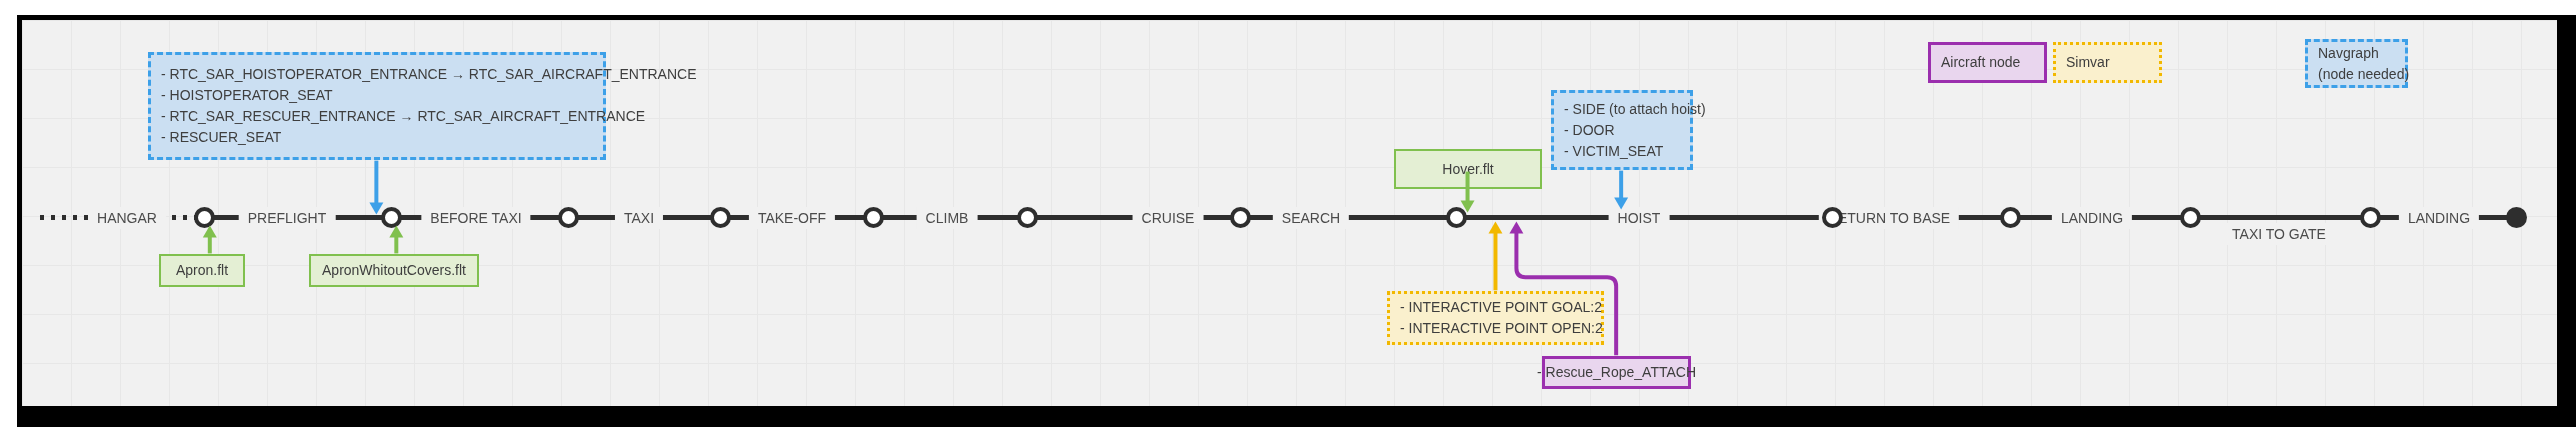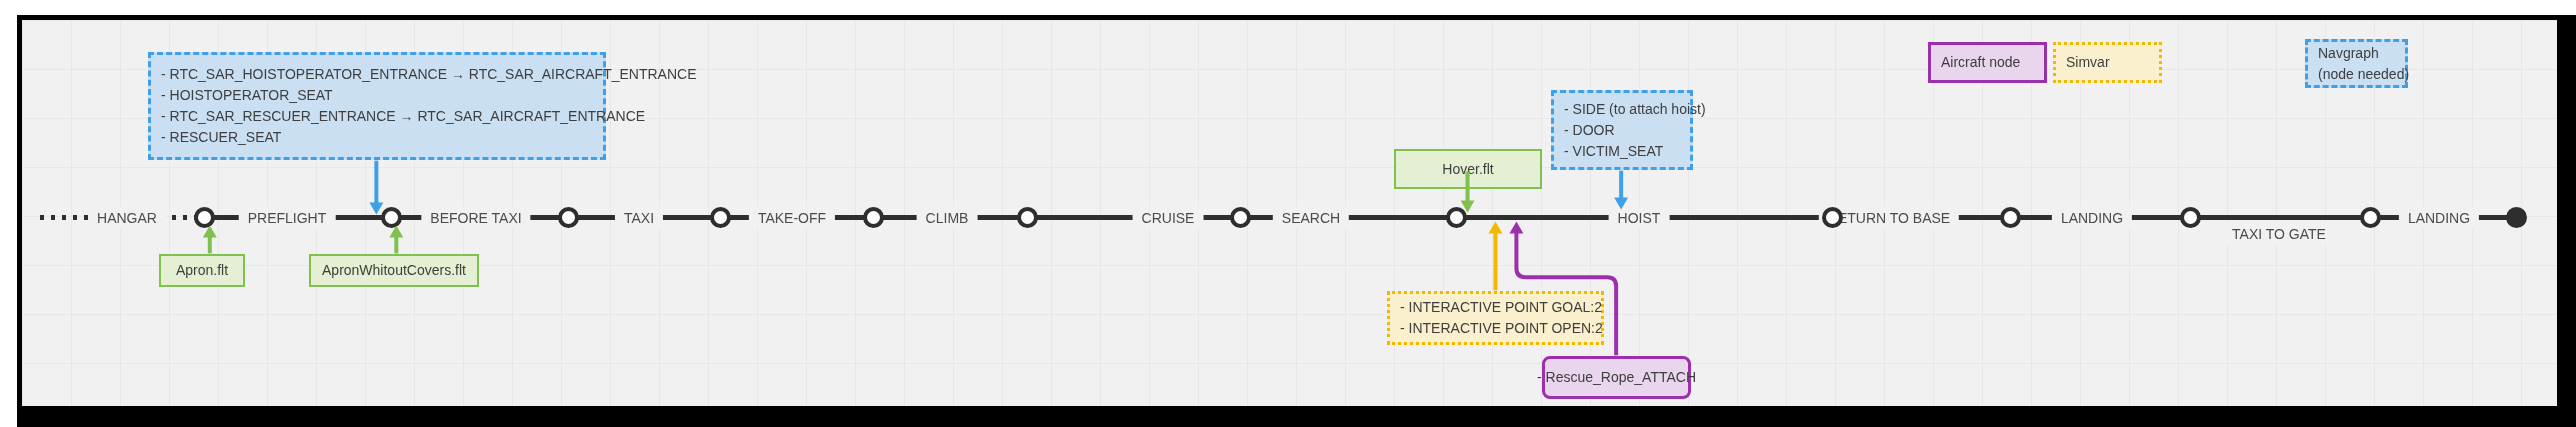--- a/index.html
+++ b/index.html
@@ -112,21 +112,21 @@
       </div>
       <div class="box navgraph" style="left: 1529px; top: 70px; width: 142px; height: 80px;">
         <div>- SIDE (to attach hoist)</div>
         <div>- DOOR</div>
         <div>- VICTIM_SEAT</div>
       </div>
       <div class="box simvar" style="left: 1365px; top: 271px; width: 217px; height: 54px;">
         <div>- INTERACTIVE POINT GOAL:2</div>
         <div>- INTERACTIVE POINT OPEN:2</div>
       </div>
-      <div class="box aircraft center" style="left: 1520px; top: 336px; width: 149px; height: 43px; border-radius: 8px;">
+      <div class="box aircraft center" style="left: 1520px; top: 336px; width: 149px; height: 33px;">
         <div>- Rescue_Rope_ATTACH</div>
       </div>
       <div class="box aircraft" style="left: 1906px; top: 22px; width: 119px; height: 41px;">
         <div>Aircraft node</div>
       </div>
       <div class="box simvar" style="left: 2031px; top: 22px; width: 109px; height: 41px;">
         <div>Simvar</div>
       </div>
       <div class="box navgraph" style="left: 2283px; top: 19px; width: 103px; height: 49px;">
         <div>Navgraph</div>

